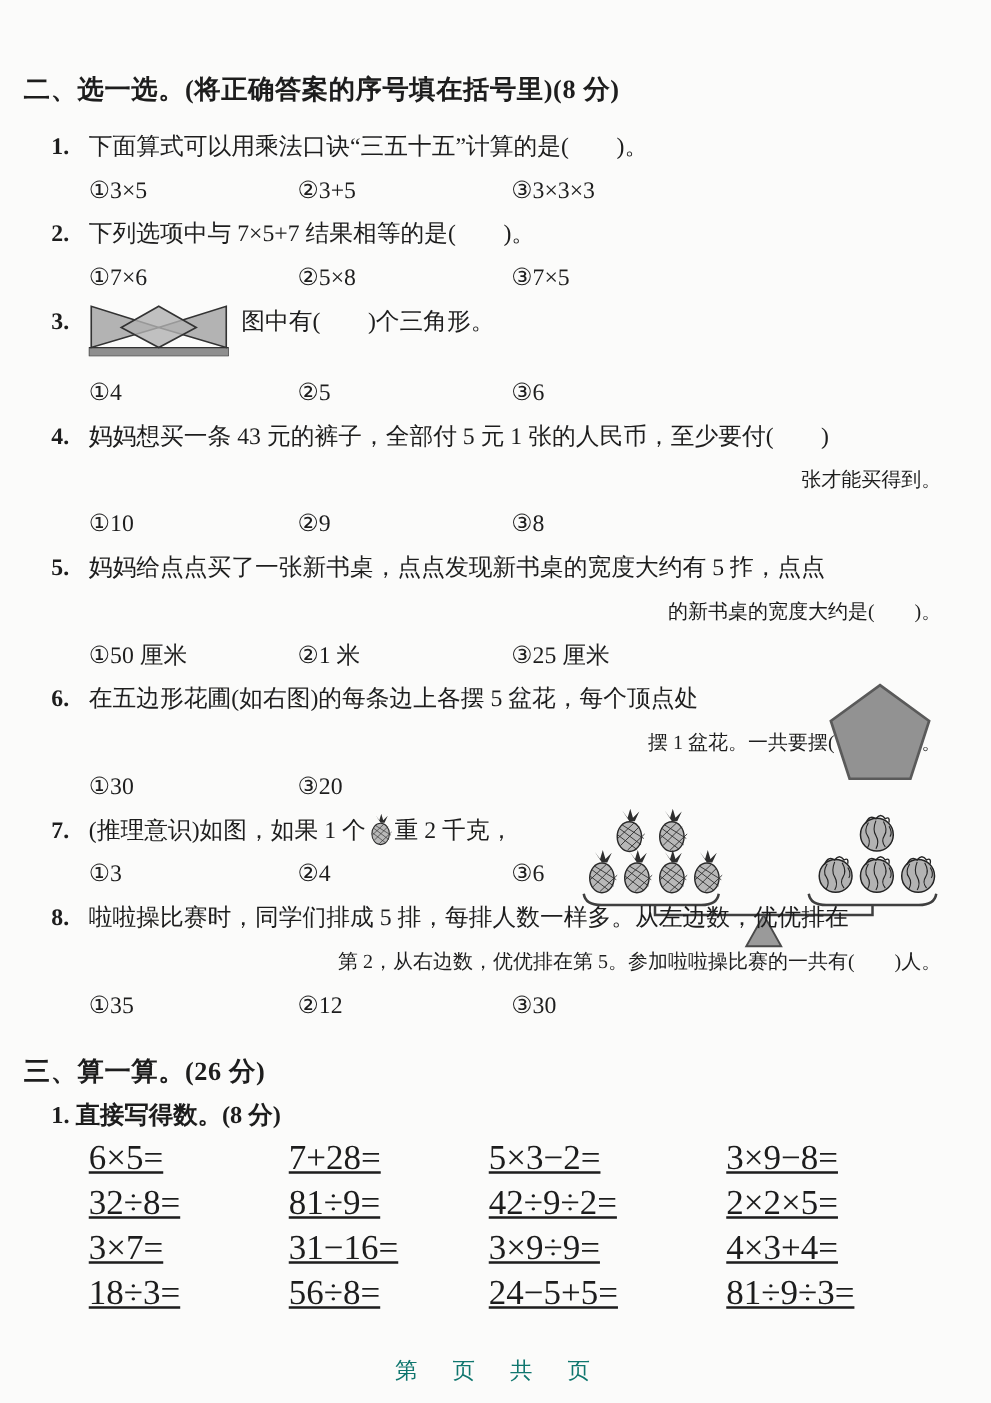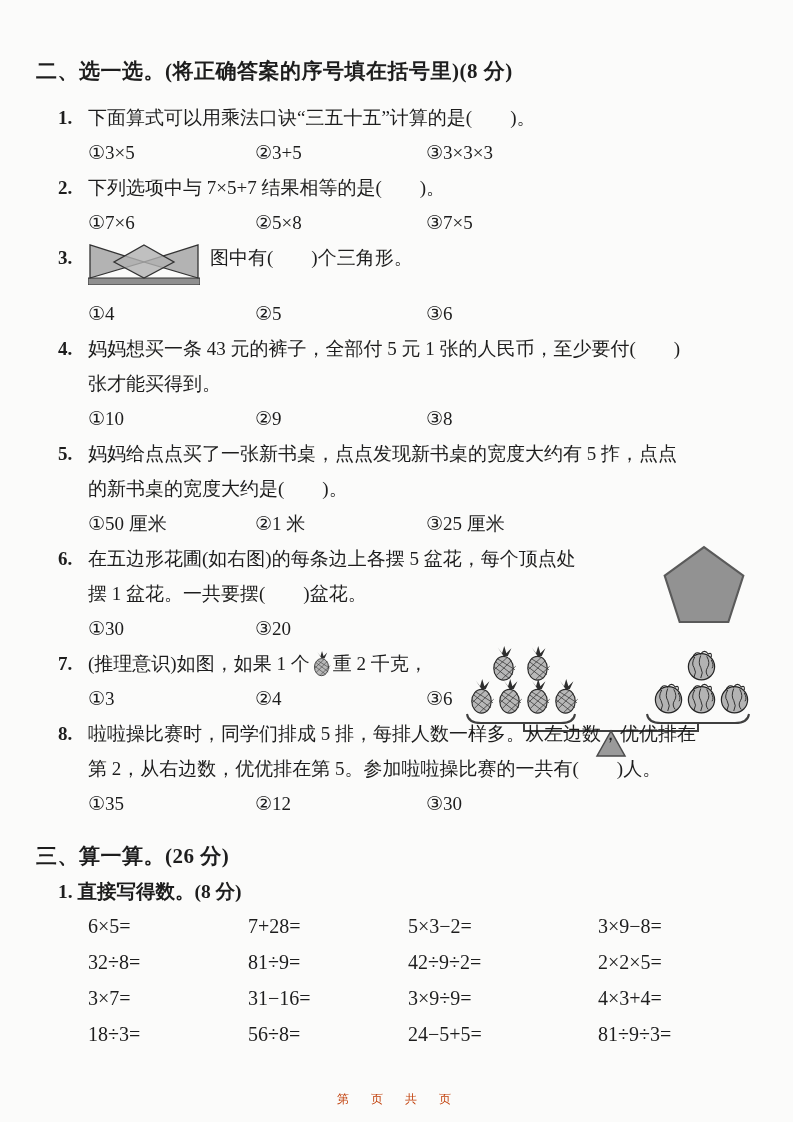--- a/index.html
+++ b/index.html
@@ -4,54 +4,54 @@
 <style>
   html,body { margin:0; padding:0; }
   body {
     width:793px; height:1122px;
     background:#fbfbfa;
     color:#1d1d1d;
     font-family:"Liberation Serif","DejaVu Serif","DejaVu Sans",serif;
     position:relative;
     overflow:hidden;
   }
-  .sheet { padding:56px 40px 0 36px; }
+  .sheet { padding:56px 40px 0 19px; }
 
   .sec-title {
     font-size:21px; font-weight:bold; line-height:30px;
     margin-bottom:14px; letter-spacing:.5px;
   }
   .sec-title.second { margin-top:20px; margin-bottom:4px; }
 
   .question { position:relative; }
   .q-line { display:flex; line-height:35px; font-size:19px; align-items:flex-start; }
   .q-num  { font-weight:bold; padding-left:22px; width:30px; flex:none; }
   .q-text { flex:1; }
-  .q-cont { padding-left:52px; line-height:35px; font-size:19px; }
+  .q-cont { padding-left:52px; line-height:35px; font-size:16px;text-align:right; }
 
   .opt-row { display:flex; padding-left:52px; line-height:35px; font-size:19px; }
   .opt-row .opt:nth-child(1) { width:167px; }
   .opt-row .opt:nth-child(2) { width:171px; }
 
   .sub-line { padding-left:22px; line-height:33px; font-size:19.5px; font-weight:bold; }
 
-  .calc-row { display:flex; padding-left:52px; line-height:36px; font-size:20px; }
+  .calc-row { display:flex; padding-left:52px; line-height:36px; font-size:28px;text-decoration:underline; }
   .calc-row .calc:nth-child(1) { width:160px; }
   .calc-row .calc:nth-child(2) { width:160px; }
   .calc-row .calc:nth-child(3) { width:190px; }
 
   .fig-triangles { display:inline-block; margin-right:10px; margin-top:3px; flex:none; }
   .pentagon-wrap { position:absolute; right:6px; top:2px; }
   .balance-wrap  { position:absolute; right:-6px; top:-4px; }
 
   .inline-fruit { vertical-align:middle; margin:0 1px; position:relative; top:-2px; }
 
   .footer {
     position:absolute; bottom:14px; left:0; width:100%;
-    text-align:center; font-size:12px; letter-spacing:5px; color:#c2410c;
+    text-align:center; font-size:18px; letter-spacing:5px; color:#0f766e;
     font-family:"Liberation Sans","DejaVu Sans",sans-serif;
   }
 </style>
 </head>
 <body>
 
 <svg width="0" height="0" style="position:absolute" aria-hidden="true">
   <defs>
     <symbol id="sym-pineapple" viewBox="0 0 40 50">
       <polygon points="20,14 12,2 18,10 21,0 24,10 31,3 26,14" fill="#2e2e2e"></polygon>

